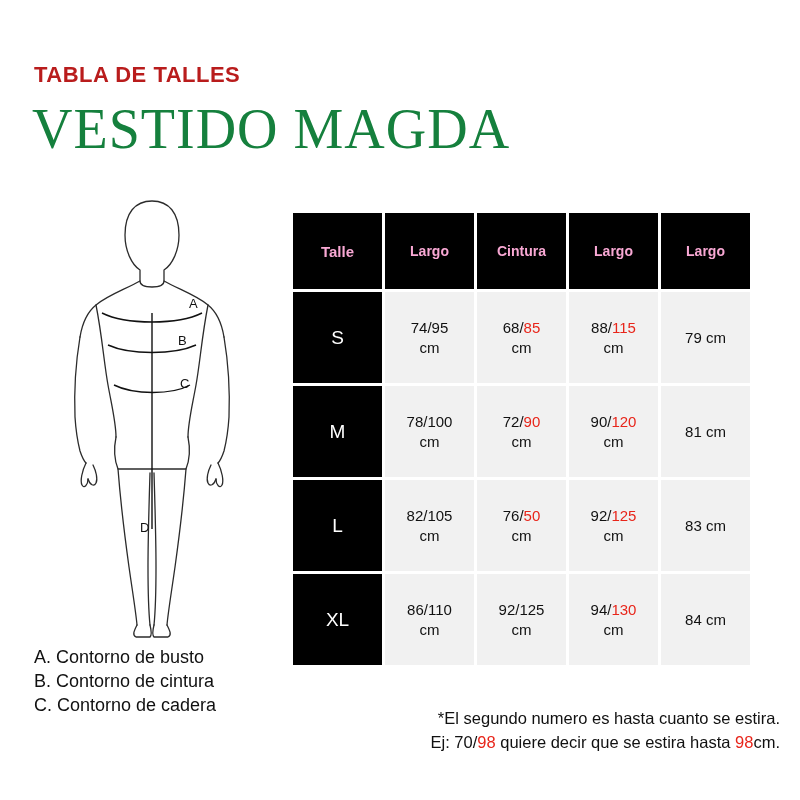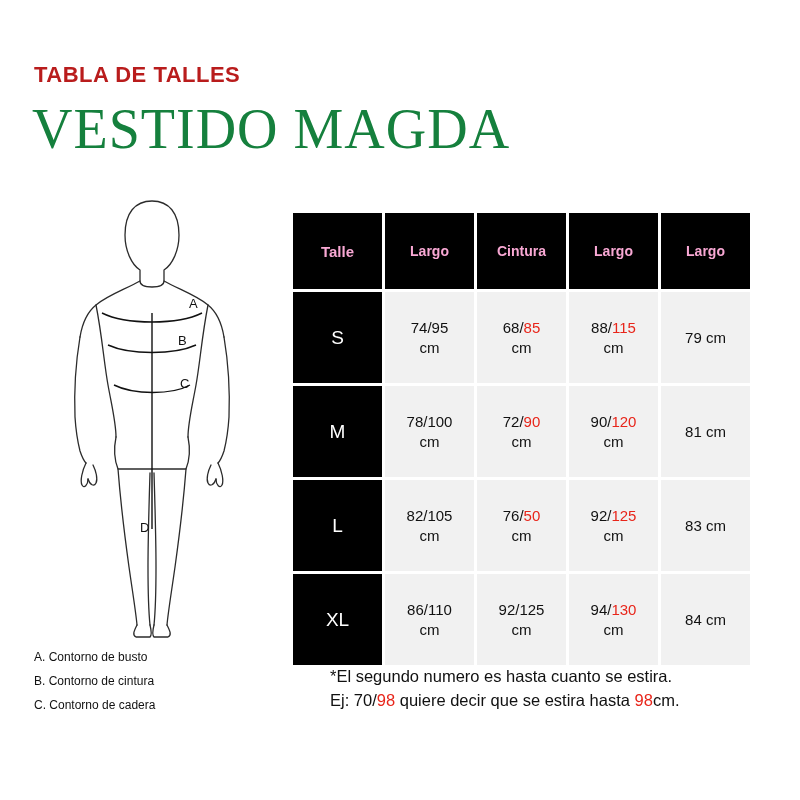--- a/index.html
+++ b/index.html
@@ -50,21 +50,21 @@
     top: 185px;
     width: 250px;
     height: 460px;
   }
 
   
   .legend {
     position: absolute;
     left: 34px;
     top: 645px;
-    font-size: 12px;
+    font-size: 18px;
     line-height: 24px;
     color: #111111;
   }
   .legend div {
     white-space: nowrap;
   }
 
   
   .table {
     position: absolute;
@@ -103,26 +103,26 @@
     line-height: 20px;
   }
   .red {
     color: #e8251a;
   }
 
   
   .footnote {
     position: absolute;
     left: 330px;
-    top: 664px;
+    top: 706px;
     width: 450px;
     font-size: 16.5px;
     line-height: 24px;
     color: #111111;
-    text-align: left;
+    text-align: right;
   }
 </style>
 </head>
 <body>
 
 <div class="page">
 
   <div class="kicker">TABLA DE TALLES</div>
   <div class="title">VESTIDO MAGDA</div>
 

